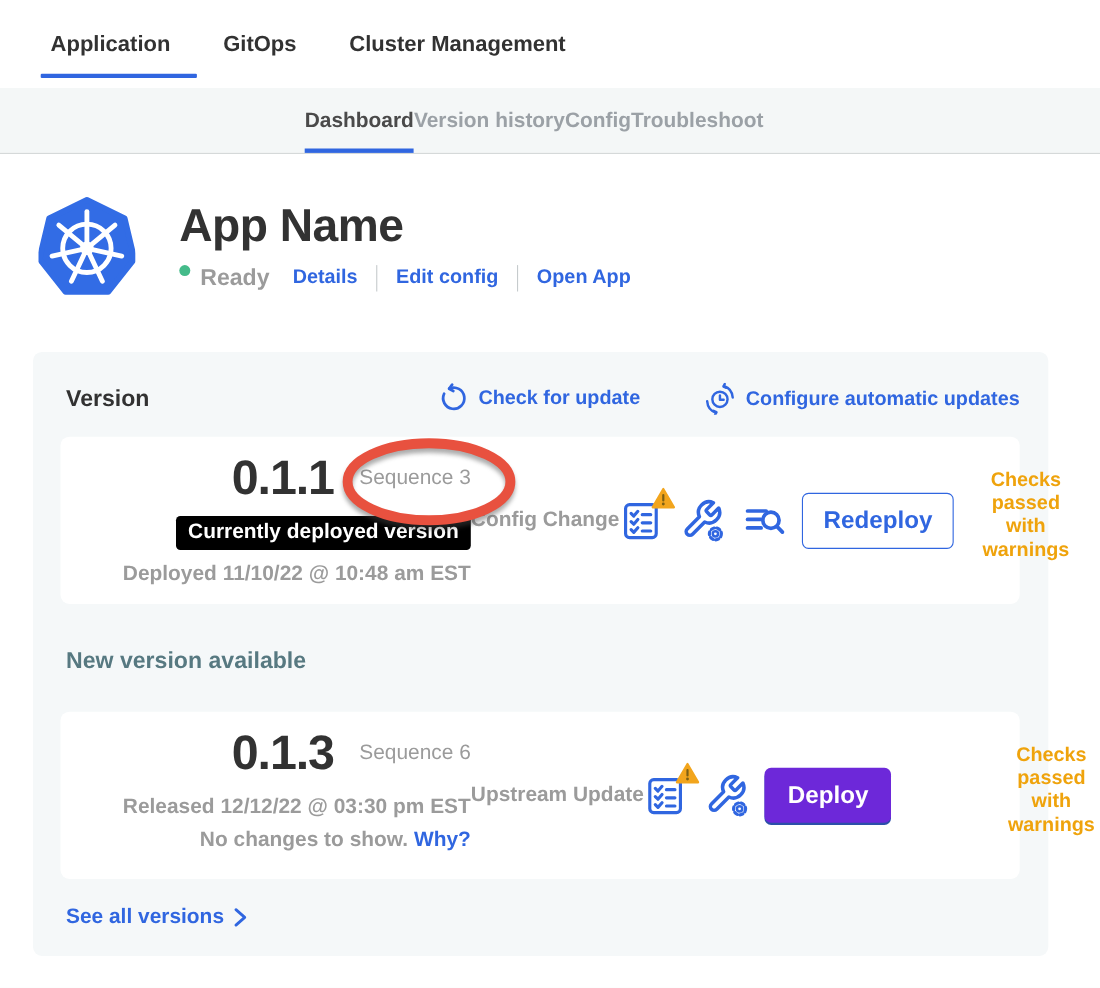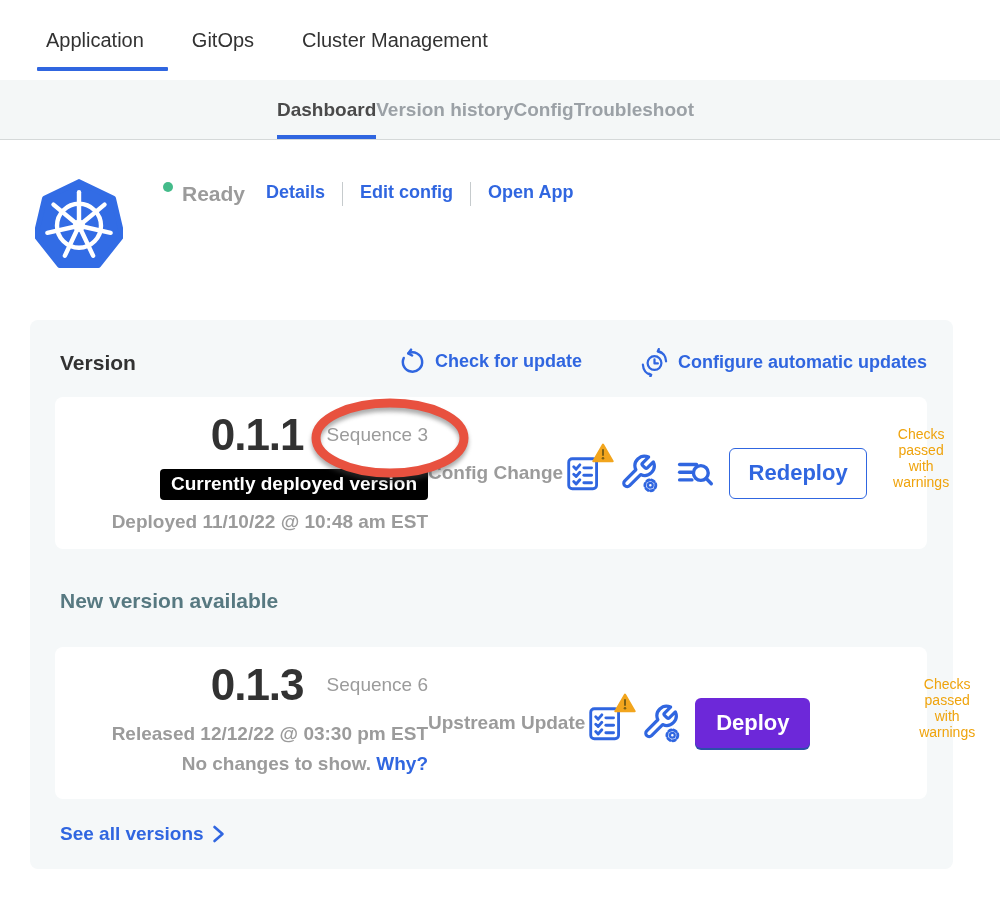--- a/index.html
+++ b/index.html
@@ -4,21 +4,21 @@
 <style>
   * { box-sizing: border-box; }
   html,body { margin:0; padding:0; }
   body {
     width:1000px; height:898px; overflow:hidden; background:#fff;
     font-family:"Liberation Sans", sans-serif; color:#323232;
   }
 
   
   .top-nav { height:80px; display:flex; align-items:center; gap:48px; padding-left:46px; background:#fff; }
-  .top-tab { position:relative; height:100%; display:flex; align-items:center; font-size:20px; font-weight:400; color:#323232; cursor:pointer; white-space:nowrap;text-align:center; }
+  .top-tab { position:relative; height:100%; display:flex; align-items:center; font-size:20px; font-weight:700; color:#323232; cursor:pointer; white-space:nowrap;text-align:center; }
   .top-tab.active::after { content:""; position:absolute; left:-9px; right:-24px; bottom:9px; height:4px; background:#3066e0; border-radius:1px; }
 
   
   .sub-nav { height:60px; background:#f4f7f7; border-bottom:1px solid #d5d9d9; display:flex; align-items:stretch; padding-left:277px; white-space:nowrap; }
   .sub-tab { display:flex; align-items:center; font-size:19px; font-weight:600; color:#9ba1a6; cursor:pointer; border-bottom:4px solid transparent; padding-top:4px; }
   .sub-tab.active { color:#4a4a4a; font-weight:700; border-bottom-color:#3066e0; }
 
   
   .app-header { display:flex; align-items:flex-start; padding:38px 0 0 35px; }
   .k8s-logo { width:88px; height:92px; flex:none; }
@@ -53,21 +53,21 @@
   .source-label { font-size:19px; font-weight:700; color:#9b9b9b; white-space:nowrap; }
   .icon-group { display:flex; align-items:center; gap:16px; margin-left:auto; margin-right:14px; }
   .check-icon-wrap { position:relative; width:40px; height:40px; }
   .warn-badge { position:absolute; top:-10px; right:-11px; width:22px; height:20px; }
   .blue-icon { color:#3066e0; display:block; }
 
   .btn { font-family:inherit; font-size:22px; font-weight:700; border-radius:6px; cursor:pointer; }
   .btn-outline { width:138px; height:51px; background:#fff; color:#3066e0; border:1.5px solid #3066e0; }
   .btn-solid { width:115px; height:50px; background:#6d28d9; color:#fff; border:none; box-shadow:0 2px 0 #2b4fa9; }
 
-  .warning-text { margin-top:15px; font-size:14px; font-weight:400; color:#efa30c; text-align:center; position:relative; }
+  .warning-text { margin-top:15px; font-size:18px; font-weight:700; color:#efa30c; text-align:center; position:relative; }
   .warning-1 { left:-18px; }
   .warning-2 { left:62px; }
 
   .new-version-heading { margin:40px 0 0 5px; font-size:21px; font-weight:700; color:#577981; }
   .card-2 { margin-top:34px; }
 
   .see-all { display:inline-flex; align-items:center; gap:8px; margin:24px 0 0 5px; color:#3066e0; font-size:19px; font-weight:700; text-decoration:none; cursor:pointer; }
 </style>
 </head>
 <body>
@@ -100,20 +100,21 @@
       <line x1="50" y1="52" x2="79" y2="28"></line>
       <line x1="50" y1="52" x2="86" y2="60"></line>
       <line x1="50" y1="52" x2="66" y2="86"></line>
       <line x1="50" y1="52" x2="34" y2="86"></line>
       <line x1="50" y1="52" x2="14" y2="60"></line>
       <line x1="50" y1="52" x2="21" y2="28"></line>
     </g>
     <circle cx="50" cy="52" r="7" fill="#fff"></circle>
   </svg>
   <div class="app-info">
+    <h1 class="app-title">App Name</h1>
     <div class="status-row">
       <span class="status-dot"></span>
       <span class="status-text">Ready</span>
       <a class="hlink">Details</a>
       <span class="vr"></span>
       <a class="hlink">Edit config</a>
       <span class="vr"></span>
       <a class="hlink">Open App</a>
     </div>
   </div>

